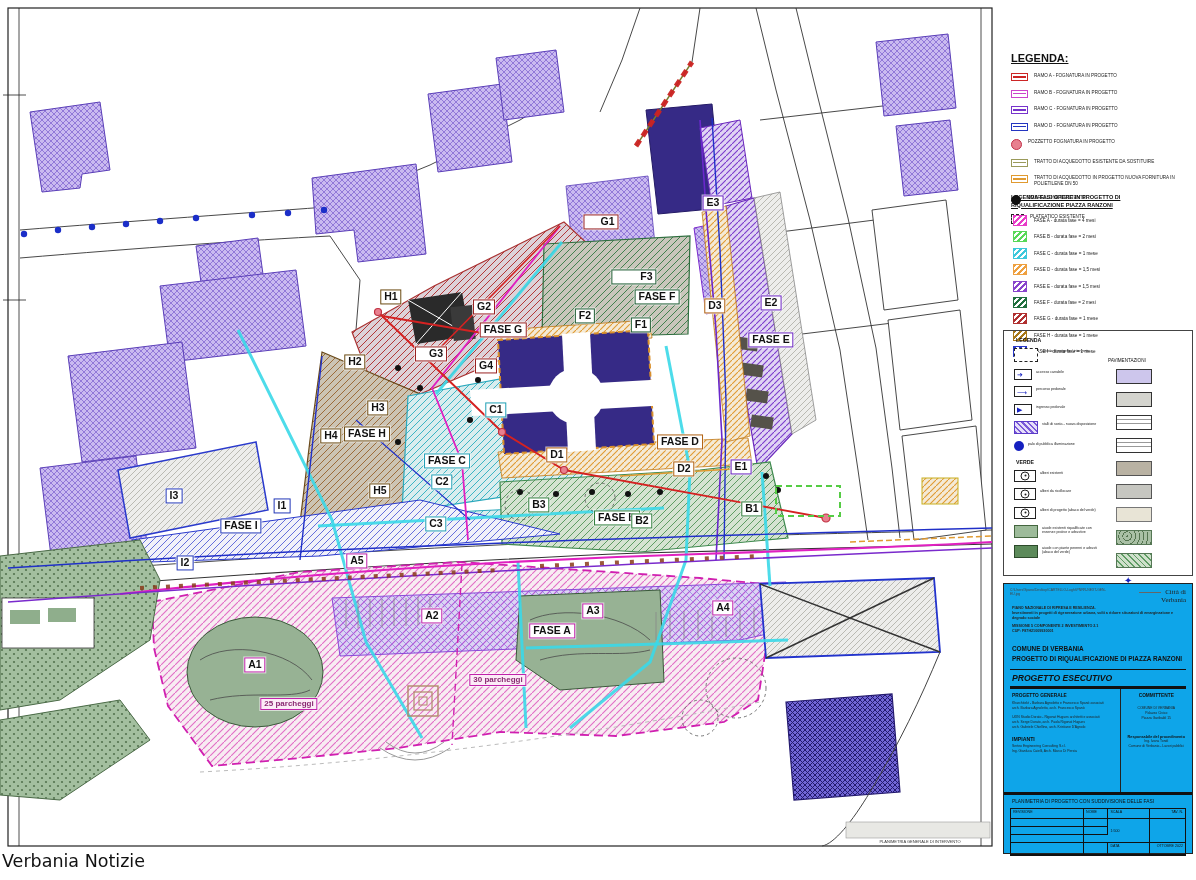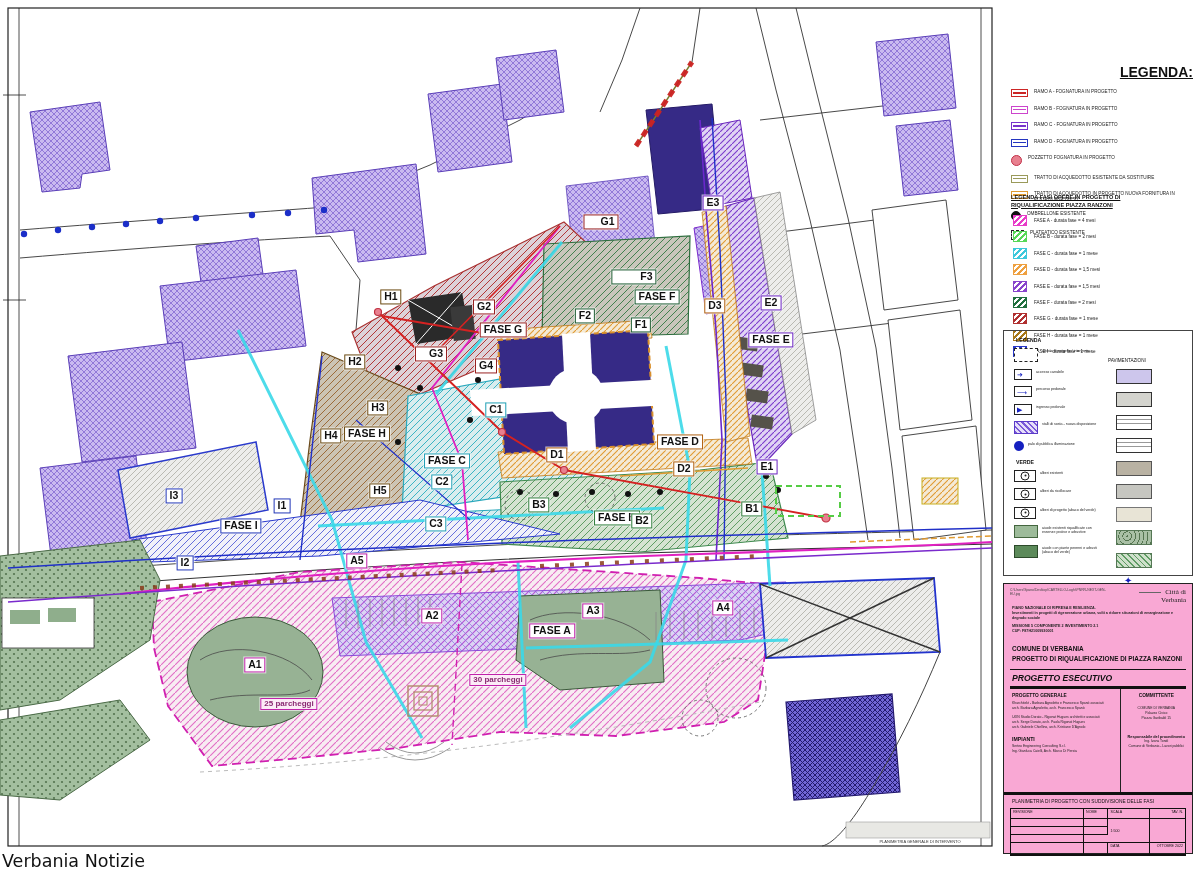--- a/index.html
+++ b/index.html
@@ -7,21 +7,21 @@
   #stage{position:relative;width:1196px;height:880px;background:#fff;overflow:hidden;}
   #mapsvg{position:absolute;left:0;top:0;}
   
   .mlabel{position:absolute;transform:translate(-50%,-50%);background:#fff;border:1.3px solid #333;
           padding:0 3px;font-size:10.5px;font-weight:bold;color:#111;white-space:nowrap;line-height:1.25;
           box-shadow:0 0 0 1px rgba(255,255,255,.6);}
   .mlabel.P{font-size:8px;background:#fcecf7;color:#8a2a72;font-weight:bold;}
   
   #panel{position:absolute;left:1003px;top:8px;width:190px;height:847px;background:#fff;}
   #panel .abs{position:absolute;left:0;width:100%;box-sizing:border-box;}
-  .legU-title{font-size:14px;font-weight:bold;text-decoration:underline;color:#111;margin:16px 0 8px 8px;text-align:right;}
+  .legU-title{font-size:11px;font-weight:bold;text-decoration:underline;color:#111;margin:4px 0 8px 8px;}
   .lu-row{display:flex;align-items:flex-start;margin:0 0 7.5px 8px;}
   .lu-icon{flex:0 0 auto;width:15px;height:6px;border:1.3px solid #333;margin-right:6px;margin-top:1px;position:relative;background:#fff;}
   .lu-icon.bar i{position:absolute;left:1px;right:1px;top:50%;height:1.5px;margin-top:-0.75px;display:block;}
   .lu-icon.circ{width:9px;height:9px;border-radius:50%;}
   .lu-icon.dot{width:8px;height:8px;border-radius:50%;background:#111;border-color:#111;}
   .lu-icon.dash{width:11px;height:8px;border-style:dashed;border-color:#222;}
   .lu-label{font-size:4.6px;color:#222;line-height:1.3;padding-top:1px;max-width:150px;}
   .lf-title{font-size:5.6px;font-weight:bold;text-decoration:underline;color:#111;margin:0 0 6px 8px;line-height:1.35;}
   .lf-row{display:flex;align-items:center;margin:0 0 5.4px 10px;}
   .lf-sw{flex:0 0 auto;width:12px;height:9px;margin-right:7px;border:1.2px solid #333;}
@@ -40,21 +40,21 @@
   .lg-ic.tree{width:20px;height:10px;}
   .lg-ic.tree i{position:absolute;left:50%;top:50%;width:7px;height:7px;border:0.9px solid #222;border-radius:50%;transform:translate(-50%,-50%);}
   .lg-ic.tree i::after{content:"";position:absolute;left:50%;top:50%;width:2px;height:2px;background:#222;border-radius:50%;transform:translate(-50%,-50%);}
   .lg-ic.grect{background:#9dbb9a;border-color:#44663f;width:22px;height:11px;}
   .lg-ic.grectd{background:#5c8a5a;border-color:#2c4a2a;width:22px;height:11px;}
   .lg-txt{font-size:3.6px;color:#222;line-height:1.25;max-width:64px;padding-top:1px;}
   .pav-title{font-size:4.6px;color:#111;margin:10px 0 6px 6px;}
   .pav-sw{width:34px;height:13px;border:1.4px solid #333;margin:0 0 8px 14px;}
   .pav-star{font-size:10px;color:#1520c0;margin:0 0 4px 22px;line-height:1;}
   
-  #tb{border:1px solid #222;background:#f9a8d4;display:flex;flex-direction:column;}
+  #tb{border:1px solid #222;background:#0ea5e9;display:flex;flex-direction:column;}
   .tb-s1{height:36px;display:flex;justify-content:space-between;padding:4px 6px 0 6px;box-sizing:border-box;}
   .tb-path{font-size:3.4px;color:#444;max-width:100px;}
   .tb-logo{text-align:right;font-family:"Liberation Serif", serif;font-size:7px;color:#222;line-height:1.15;}
   .tb-logo .rule{display:inline-block;width:22px;height:1px;background:#666;vertical-align:middle;margin-right:4px;}
   .tb-s2{padding:2px 8px;box-sizing:border-box;}
   .tb-s2 div{font-size:3.7px;font-weight:bold;color:#222;line-height:1.35;}
   .tb-s3{padding:8px 8px 2px 8px;box-sizing:border-box;}
   .tb-s3 div{font-size:6.4px;font-weight:bold;color:#111;line-height:1.5;}
   .tb-s4{margin:4px 6px 0 6px;border-top:1.4px solid #111;border-bottom:3px solid #111;padding:3px 2px 3px 2px;}
   .tb-s4 div{font-size:8.6px;font-weight:bold;font-style:italic;color:#111;}
@@ -352,21 +352,21 @@
       <div class="mlabel G" style="left: 431px; top: 354px; border-color: rgb(153, 34, 34); padding-left: 13px;">G3</div>
       <div class="mlabel G" style="left: 486px; top: 366px; border-color: rgb(153, 34, 34);">G4</div>
       <div class="mlabel H" style="left: 378px; top: 408px; border-color: rgb(106, 74, 16);">H3</div>
       <div class="mlabel C" style="left: 496px; top: 410px; border-color: rgb(31, 159, 181);">C1</div>
       <div class="mlabel H" style="left: 367px; top: 434px; border-color: rgb(106, 74, 16);">FASE H</div>
       <div class="mlabel H" style="left: 331px; top: 436px; border-color: rgb(106, 74, 16);">H4</div>
       <div class="mlabel C" style="left: 447px; top: 461px; border-color: rgb(31, 159, 181);">FASE C</div>
       <div class="mlabel D" style="left: 680px; top: 442px; border-color: rgb(176, 96, 16);">FASE D</div>
       <div class="mlabel D" style="left: 557px; top: 455px; border-color: rgb(176, 96, 16);">D1</div>
       <div class="mlabel D" style="left: 684px; top: 469px; border-color: rgb(176, 96, 16);">D2</div>
-      <div class="mlabel E" style="left: 741px; top: 467px; border-color: rgb(106, 34, 194); margin-left: 26px;">E1</div>
+      <div class="mlabel E" style="left: 741px; top: 467px; border-color: rgb(106, 34, 194);">E1</div>
       <div class="mlabel H" style="left: 380px; top: 491px; border-color: rgb(106, 74, 16);">H5</div>
       <div class="mlabel C" style="left: 442px; top: 482px; border-color: rgb(31, 159, 181);">C2</div>
       <div class="mlabel B" style="left: 539px; top: 505px; border-color: rgb(46, 125, 58);">B3</div>
       <div class="mlabel I" style="left: 174px; top: 496px; border-color: rgb(34, 56, 184);">I3</div>
       <div class="mlabel I" style="left: 282px; top: 506px; border-color: rgb(34, 56, 184);">I1</div>
       <div class="mlabel B" style="left: 752px; top: 509px; border-color: rgb(46, 125, 58);">B1</div>
       <div class="mlabel B" style="left: 617px; top: 518px; border-color: rgb(46, 125, 58);">FASE B</div>
       <div class="mlabel I" style="left: 241px; top: 526px; border-color: rgb(34, 56, 184);">FASE I</div>
       <div class="mlabel C" style="left: 436px; top: 524px; border-color: rgb(31, 159, 181);">C3</div>
       <div class="mlabel B" style="left: 642px; top: 521px; border-color: rgb(46, 125, 58);">B2</div>

